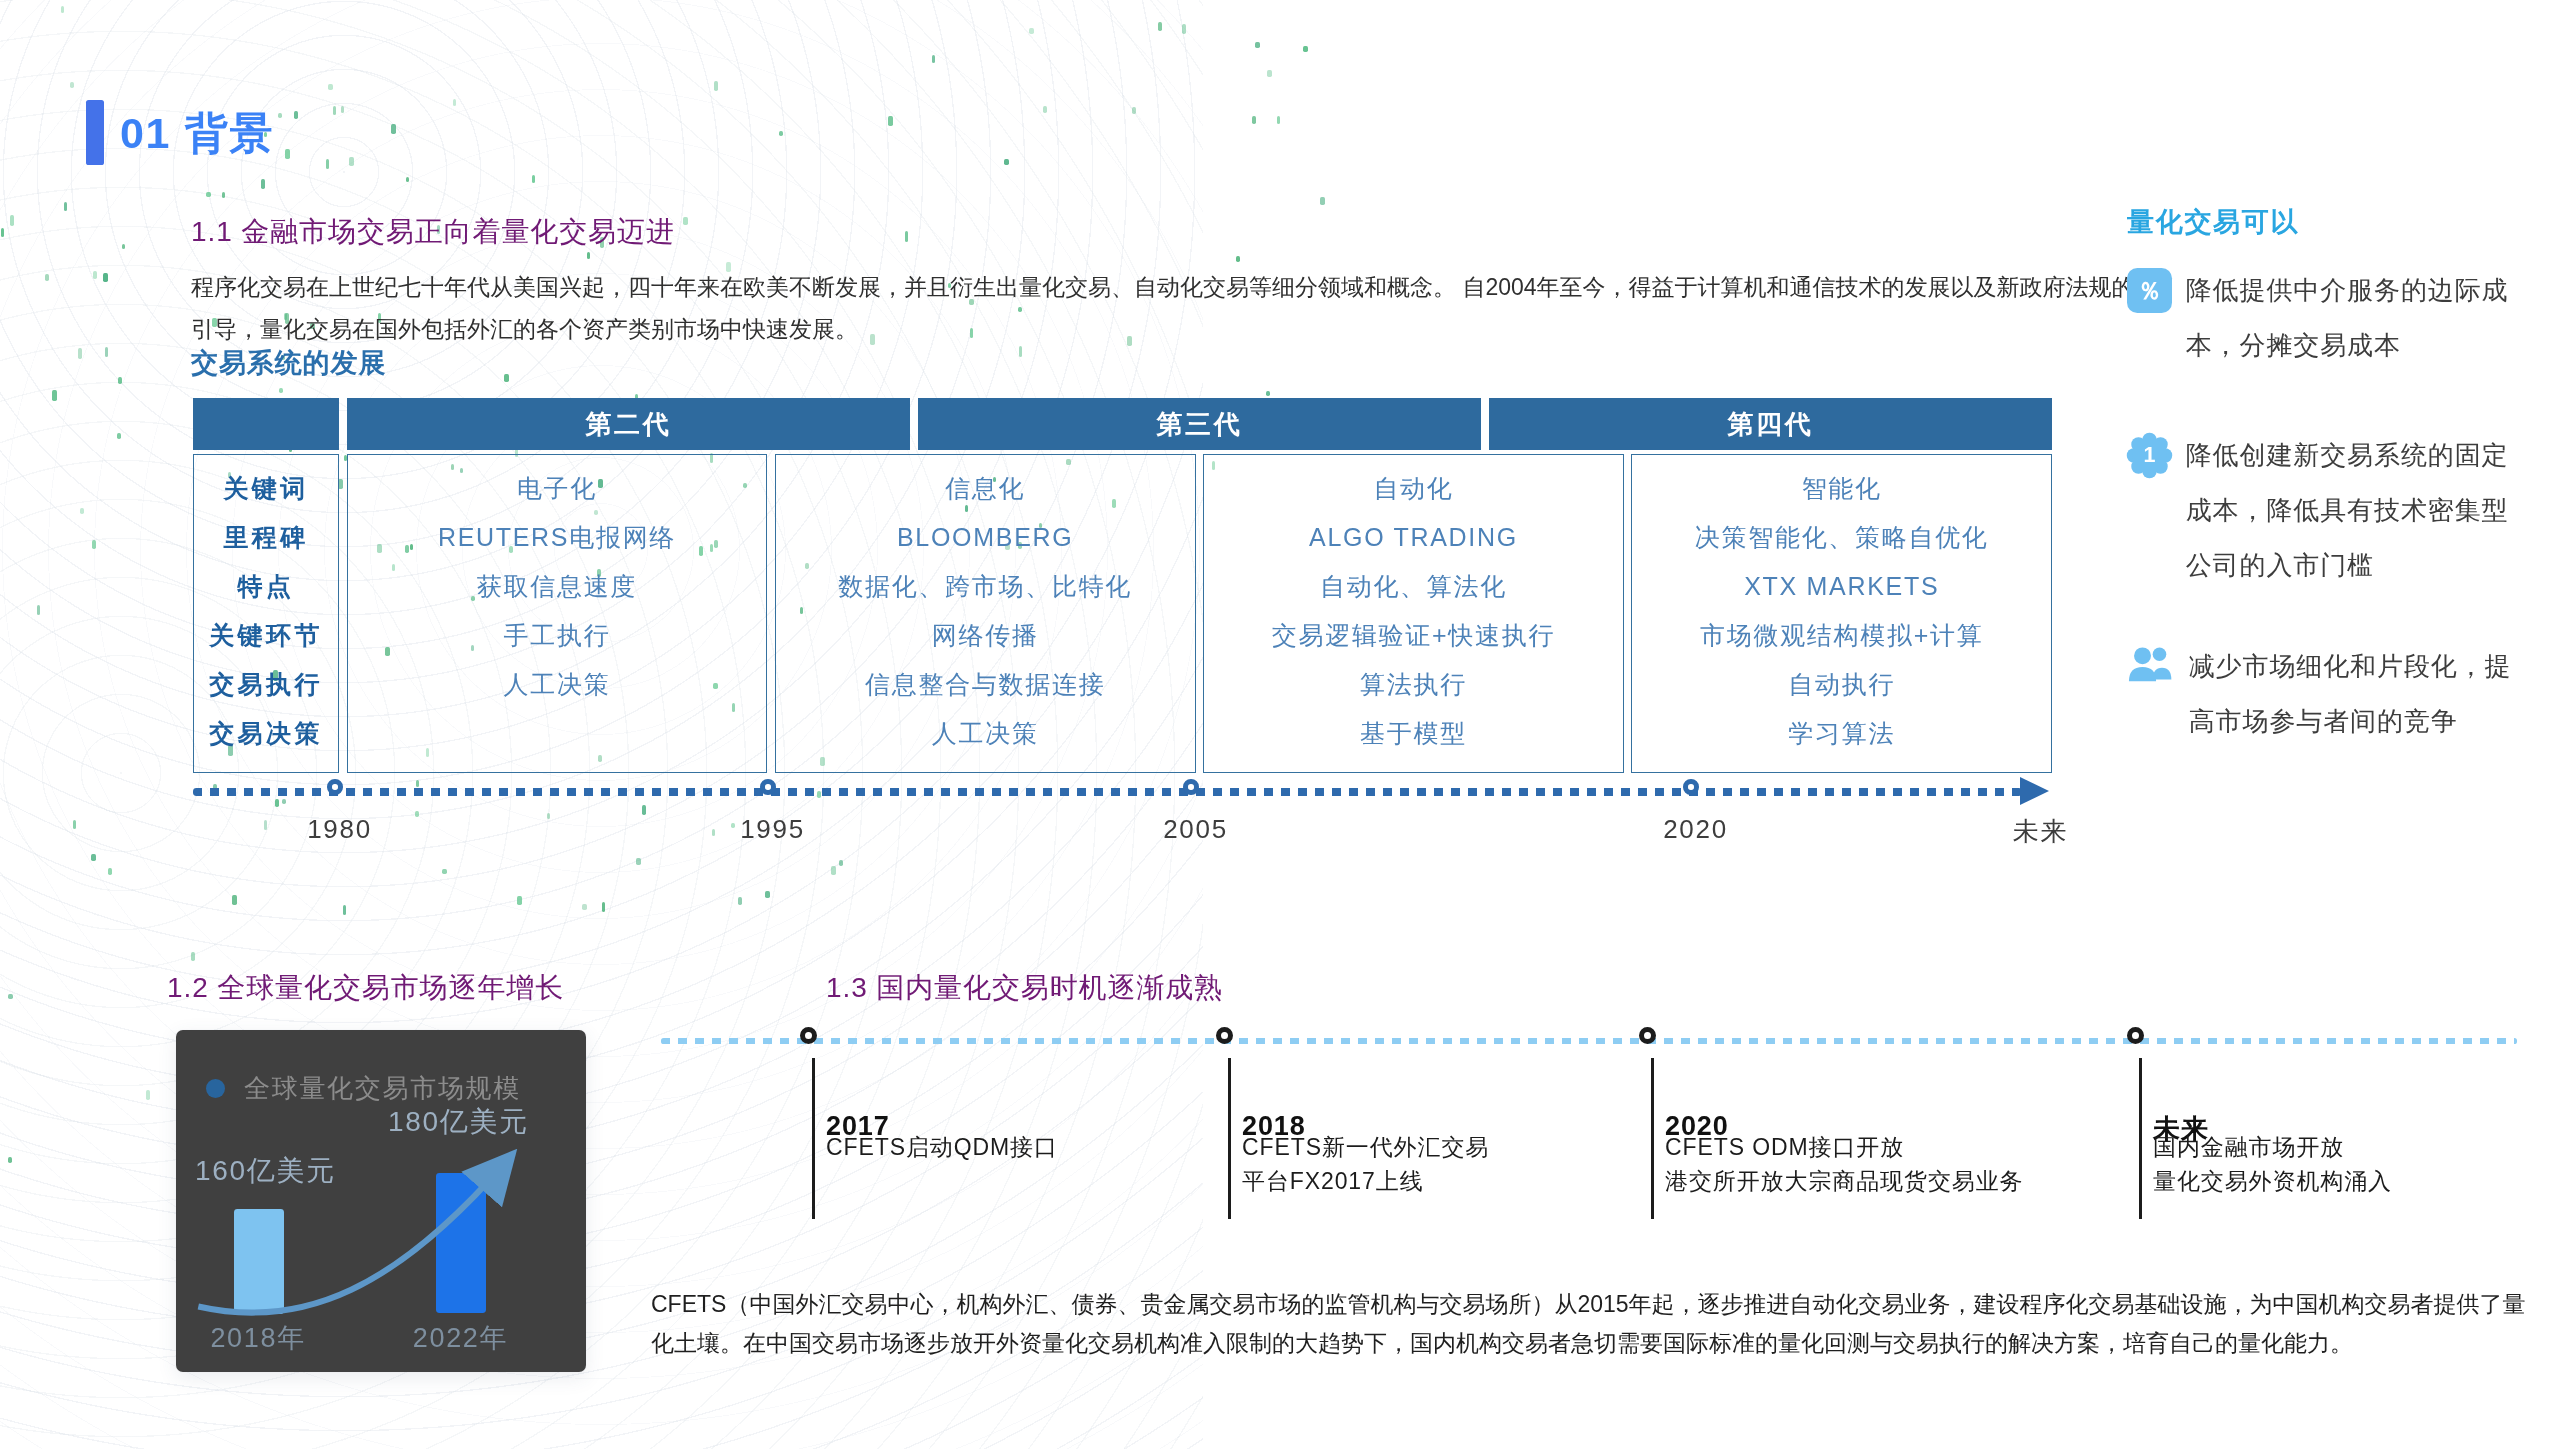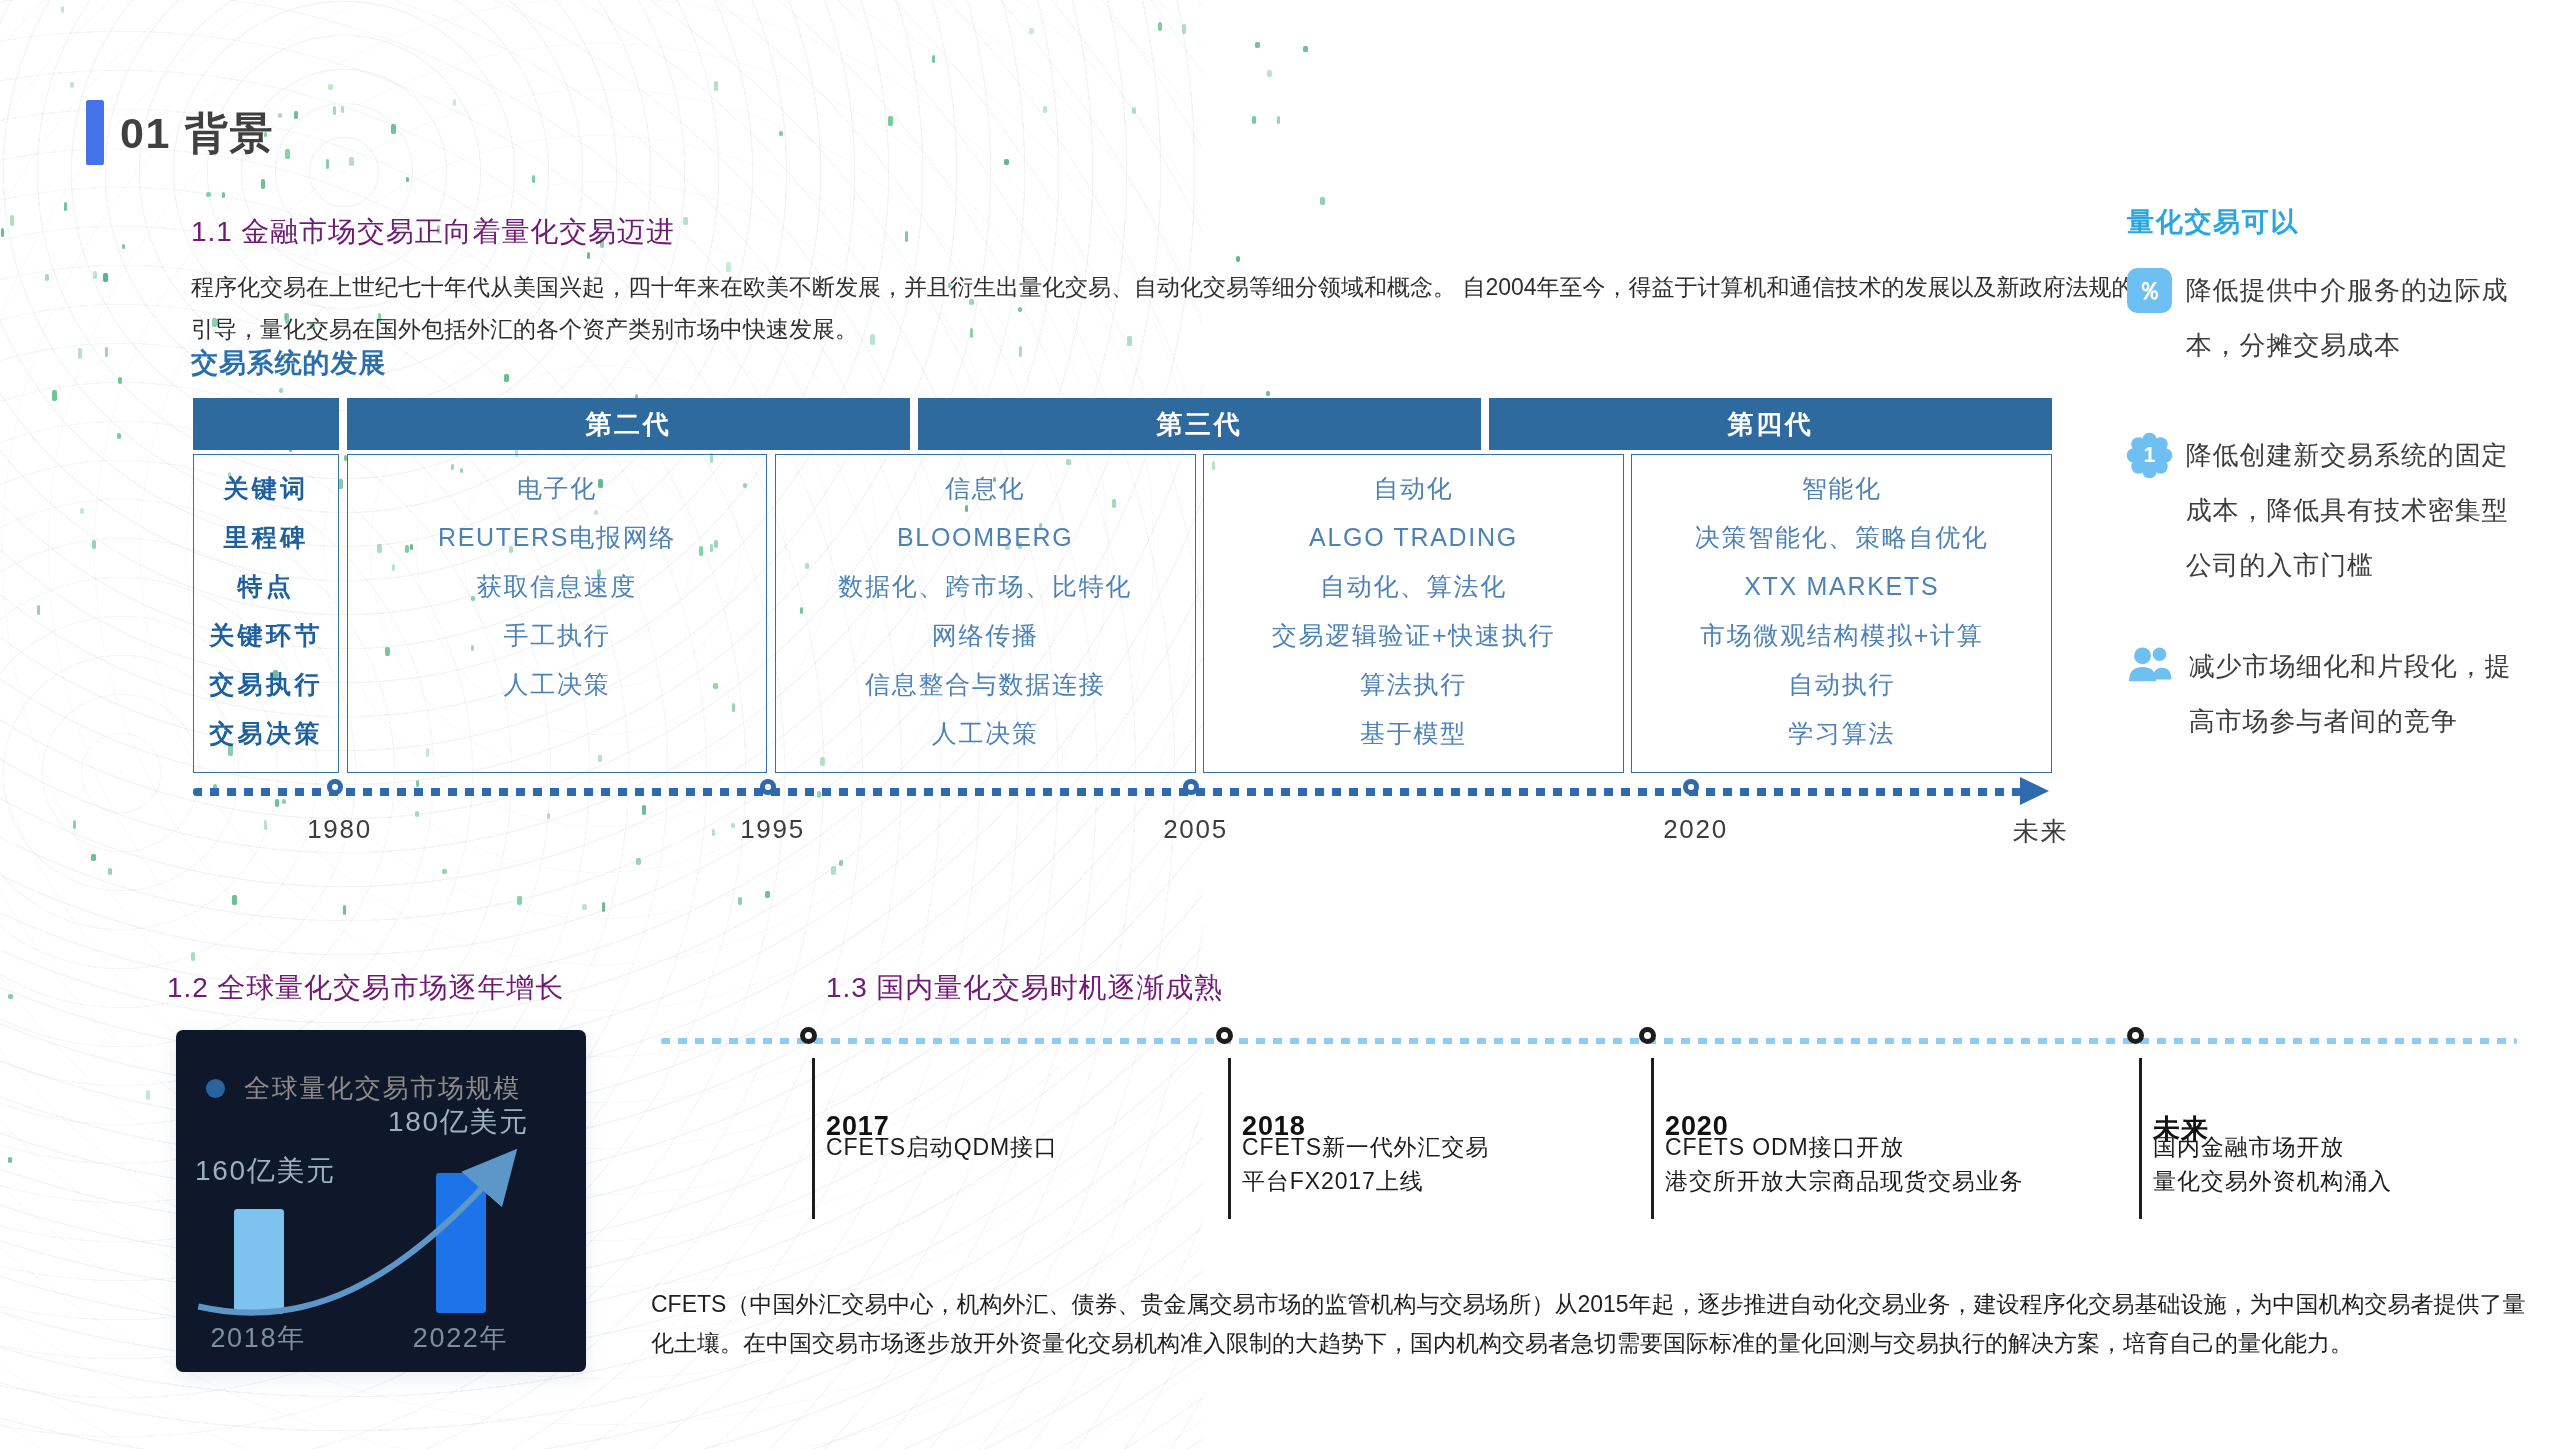--- a/index.html
+++ b/index.html
@@ -11,21 +11,21 @@
   .decor-rings { position:absolute; left:-137px; top:-137px; width:1340px; height:1717px; opacity:.55;
     background:
       repeating-radial-gradient(circle at 481px 309px, rgba(184,196,210,.32) 0 1.3px, transparent 1.3px 34px),
       repeating-radial-gradient(circle at 258px 910px, rgba(184,196,210,.26) 0 1.3px, transparent 1.3px 39px),
       repeating-radial-gradient(circle at 738px 687px, rgba(184,196,210,.18) 0 0.9px, transparent 0.9px 46px);
   }
   .decor-dots { position:absolute; inset:0; }
 
   
   .accent-bar { position:absolute; left:86px; top:100px; width:18px; height:65px; background:#4472e9; border-radius:2.6px; }
-  .page-title { position:absolute; left:120px; top:105px; font-size:43px; font-weight:bold; color:#404040; letter-spacing:1.7px; }
+  .page-title { position:absolute; left:120px; top:105px; font-size:43px; font-weight:bold; color:#3b82f6; letter-spacing:1.7px; }
 
   
   .h-sec { position:absolute; font-size:28px; font-weight:normal; color:#701a75; letter-spacing:0.9px; }
   .h-11 { left:191px; top:213px; }
   .para-11 { position:absolute; left:191px; top:266px; width:1966px; font-size:23px; line-height:42px; color:#2f2f2f; }
   .table-title { position:absolute; left:191px; top:345px; font-size:27px; font-weight:bold; color:#2a6fac; letter-spacing:0.9px; }
 
   
   .gen-table { position:absolute; left:193px; top:398px; width:1859px; }
   .gt-header { display:flex; gap:7.7px; height:52px; }
@@ -56,21 +56,21 @@
   .icon-pct { background:#6fc0f2; border-radius:10.3px; display:flex; align-items:center; justify-content:center;
     color:#ffffff; font-size:24px; font-weight:bold; }
   .icon-medal::before { content:""; position:absolute; inset:5.2px; background:#6fc0f2; border-radius:50%;
     box-shadow:0 -15.5px 0 -10.3px #6fc0f2,11px -11px 0 -10.3px #6fc0f2,15.5px 0 0 -10.3px #6fc0f2,11px 11px 0 -10.3px #6fc0f2,
       0 15.5px 0 -10.3px #6fc0f2,-11px 11px 0 -10.3px #6fc0f2,-15.5px 0 0 -10.3px #6fc0f2,-11px -11px 0 -10.3px #6fc0f2; }
   .icon-medal i { position:absolute; inset:0; display:flex; align-items:center; justify-content:center;
     font-style:normal; font-weight:bold; color:#ffffff; font-size:21.5px; }
 
   
   .h-12 { left:167px; top:969px; }
-  .chart-card { position:absolute; left:176px; top:1030px; width:410px; height:342px; background:#0f172a;
+  .chart-card { position:absolute; left:176px; top:1030px; width:410px; height:342px; background:#404040;
     border-radius:6.9px; box-shadow:0 5.2px 19px rgba(60,80,110,.10), 0 0 1.7px rgba(60,80,110,.08); }
   .legend { position:absolute; left:30px; top:41px; display:flex; align-items:center; gap:19px; }
   .legend-dot { width:19px; height:19px; border-radius:50%; background:#28659e; }
   .legend-label { font-size:26px; color:#8c8c8c; letter-spacing:1.7px; }
   .val-label { position:absolute; font-size:28px; color:#9db0c2; letter-spacing:1.7px; }
   .val-2018 { left:19px; top:122px; }
   .val-2022 { left:212px; top:73px; }
   .bar { position:absolute; width:50px; border-radius:3.4px; }
   .bar-2018 { left:58px; top:179px; height:105px; background:#7ec3f0; }
   .bar-2022 { left:260px; top:143px; height:140px; background:#1d73e8; }

